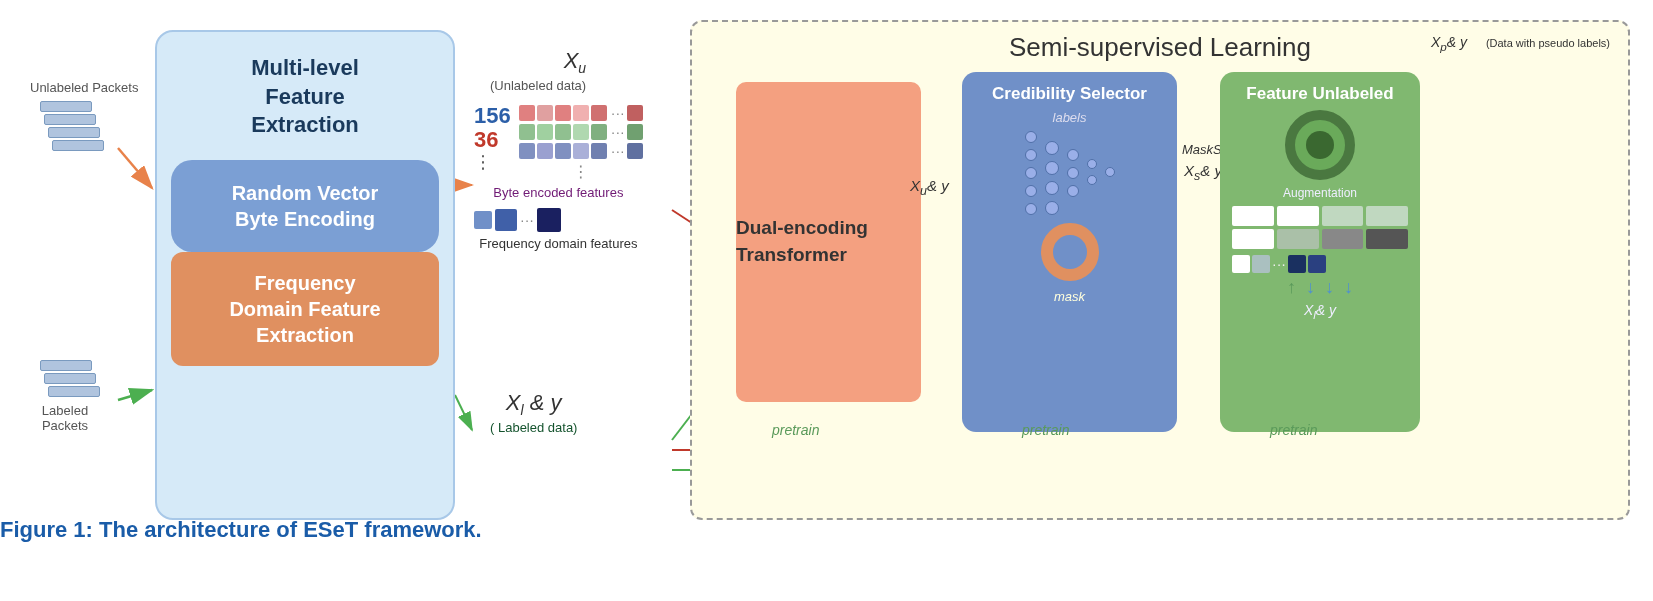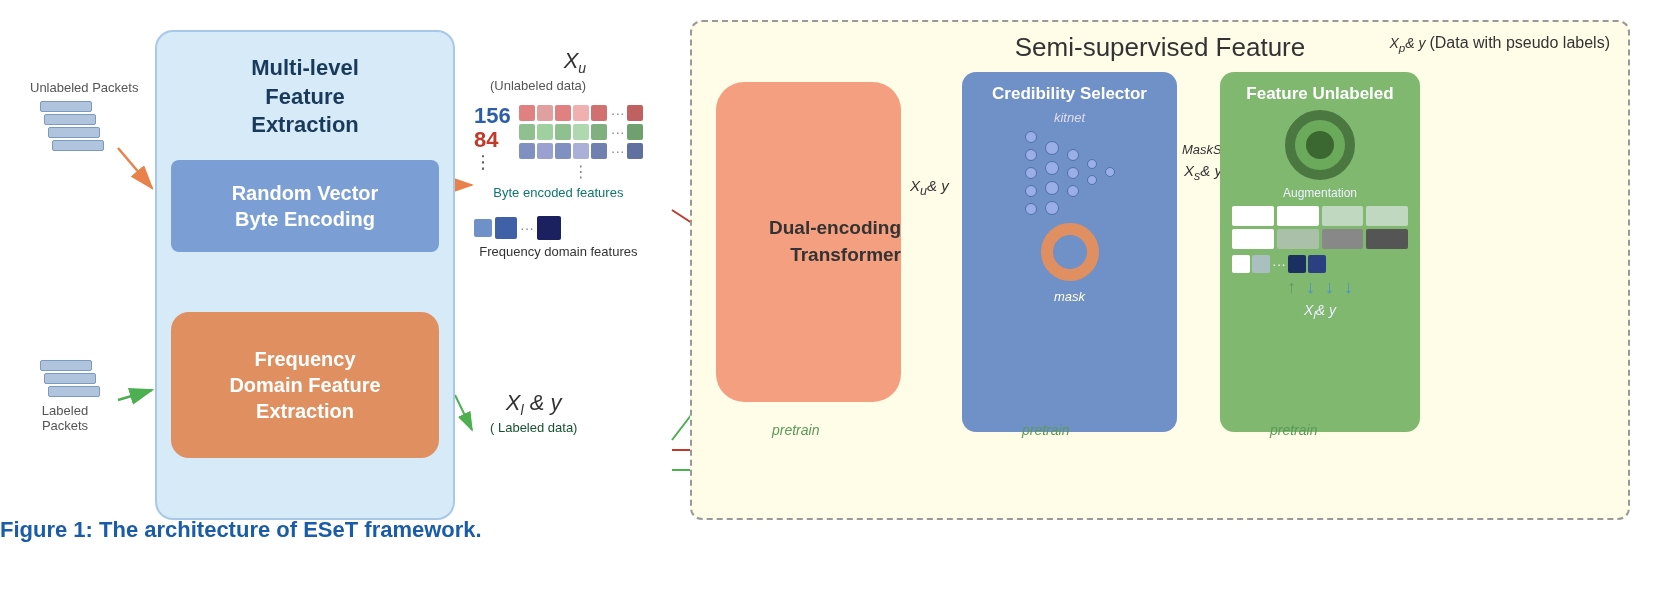--- a/index.html
+++ b/index.html
@@ -35,33 +35,32 @@
       text-align: center;
       font-size: 22px;
       font-weight: bold;
       color: #1a3a5c;
       line-height: 1.3;
       margin-bottom: 20px;
       margin-top: 8px;
     }
     .feature-box-rvbe {
       background: #7b9fd4;
-      border-radius: 8px;
+      border-radius: 21px;
       padding: 20px 14px;
       text-align: center;
       color: white;
       font-size: 20px;
       font-weight: bold;
       line-height: 1.3;
-      margin-bottom: 60px;
     }
     .feature-box-fdfe {
       background: #e09060;
-      border-radius: 18px;
-      padding: 34px 14px;
+      border-radius: 12px;
+      padding: 18px 14px;
       text-align: center;
       color: white;
       font-size: 20px;
       font-weight: bold;
       line-height: 1.3;
     }
 
     
     .ssl-outer-box {
       position: absolute;
@@ -194,21 +193,21 @@
   <div style="position:absolute;left:490px;top:48px;text-align:right;">
     <span style="font-size:22px;font-style:italic;color:#333;">X<sub style="font-size:14px;">u</sub></span><br>
     <span style="font-size:13px;color:#555;">(Unlabeled data)</span>
   </div>
 
   <div style="position:absolute;left:474px;top:105px;">
 
     <div style="display:flex;gap:8px;align-items:flex-start;margin-bottom:4px;">
       <div style="display:flex;flex-direction:column;gap:2px;">
         <div style="font-size:22px;font-weight:bold;color:#2c5fa8;line-height:1;">156</div>
-        <div style="font-size:22px;font-weight:bold;color:#c0392b;line-height:1;">84</div>
+        <div style="font-size:22px;font-weight:bold;color:#c0392b;line-height:1;">36</div>
         <div style="font-size:18px;color:#555;line-height:1;">⋮</div>
       </div>
       <div style="display:flex;flex-direction:column;gap:3px;">
         <div style="display:flex;gap:2px;">
           <div style="width:16px;height:16px;background:#e08080;border-radius:2px;"></div>
           <div style="width:16px;height:16px;background:#e0a0a0;border-radius:2px;"></div>
           <div style="width:16px;height:16px;background:#e08080;border-radius:2px;"></div>
           <div style="width:16px;height:16px;background:#f0b0b0;border-radius:2px;"></div>
           <div style="width:16px;height:16px;background:#d07070;border-radius:2px;"></div>
           <div style="font-size:14px;color:#888;padding-left:2px;">···</div>
@@ -228,56 +227,56 @@
           <div style="width:16px;height:16px;background:#9aa0d0;border-radius:2px;"></div>
           <div style="width:16px;height:16px;background:#8090c0;border-radius:2px;"></div>
           <div style="width:16px;height:16px;background:#aab0d8;border-radius:2px;"></div>
           <div style="width:16px;height:16px;background:#7080b0;border-radius:2px;"></div>
           <div style="font-size:14px;color:#888;padding-left:2px;">···</div>
           <div style="width:16px;height:16px;background:#6070a0;border-radius:2px;"></div>
         </div>
         <div style="font-size:16px;color:#888;text-align:center;">⋮</div>
       </div>
     </div>
-    <div style="font-size:13px;color:#0f766e;text-align:center;margin-bottom:16px;">Byte encoded features</div>
+    <div style="font-size:13px;color:#701a75;text-align:center;margin-bottom:8px;">Byte encoded features</div>
 
     <div style="display:flex;gap:3px;align-items:center;margin-top:8px;">
       <div style="width:18px;height:18px;background:#7090c8;border-radius:2px;"></div>
       <div style="width:22px;height:22px;background:#4060a8;border-radius:2px;"></div>
       <div style="font-size:14px;color:#888;">···</div>
       <div style="width:24px;height:24px;background:#1a2060;border-radius:2px;"></div>
     </div>
     <div style="font-size:13px;color:#333;text-align:center;margin-top:4px;">Frequency domain
 features</div>
   </div>
 
   <div style="position:absolute;left:490px;top:390px;text-align:center;">
     <span style="font-size:22px;font-style:italic;color:#333;">X<sub style="font-size:14px;">l</sub> &amp; y</span><br>
     <span style="font-size:13px;color:#14532d;">( Labeled data)</span>
   </div>
 
   <div class="ssl-outer-box">
-    <div class="ssl-title">Semi-supervised Feature</div>
+    <div class="ssl-title">Semi-supervised Learning</div>
 
     <div style="position:absolute;right:18px;top:12px;font-size:14px;font-style:italic;color:#333;">
-      X<sub>p</sub>&amp; y <span style="font-style:normal;font-size:16px;">(Data with pseudo labels)</span>
-    </div>
-
-    <div style="position:absolute;left:24px;top:60px;width:185px;height:320px;background:#f4a080;border-radius:28px;display:flex;align-items:center;justify-content:center;text-align:right;">
+      X<sub>p</sub>&amp; y <span style="font-style:normal;font-size:11px;margin-left:15px;">(Data with pseudo labels)</span>
+    </div>
+
+    <div style="position:absolute;left:44px;top:60px;width:185px;height:320px;background:#f4a080;border-radius:10px;display:flex;align-items:center;justify-content:center;text-align:left;">
       <div style="font-size:19px;font-weight:bold;color:#333;line-height:1.4;">Dual-encoding
 Transformer</div>
     </div>
 
     <div style="position:absolute;left:80px;top:400px;font-size:14px;color:#5a9a5a;font-style:italic;">pretrain</div>
 
     <div style="position:absolute;left:218px;top:155px;font-size:15px;font-style:italic;color:#333;">X<sub>u</sub>&amp; y</div>
 
     <div style="position:absolute;left:270px;top:50px;width:215px;height:360px;background:#7090c8;border-radius:14px;padding:12px;">
       <div style="text-align:center;font-size:17px;color:#fff;font-weight:bold;margin-bottom:6px;">Credibility Selector</div>
-      <div style="text-align:center;font-size:13px;color:#dde;font-style:italic;margin-bottom:4px;">kitnet</div>
+      <div style="text-align:center;font-size:13px;color:#dde;font-style:italic;margin-bottom:4px;">labels</div>
 
       <div style="display:flex;justify-content:center;gap:8px;margin:6px 0;">
         <div style="display:flex;flex-direction:column;gap:6px;">
           <div style="width:12px;height:12px;border-radius:50%;background:#9aafe8;border:1px solid #5070a8;"></div>
           <div style="width:12px;height:12px;border-radius:50%;background:#9aafe8;border:1px solid #5070a8;"></div>
           <div style="width:12px;height:12px;border-radius:50%;background:#9aafe8;border:1px solid #5070a8;"></div>
           <div style="width:12px;height:12px;border-radius:50%;background:#9aafe8;border:1px solid #5070a8;"></div>
           <div style="width:12px;height:12px;border-radius:50%;background:#9aafe8;border:1px solid #5070a8;"></div>
         </div>
         <div style="display:flex;flex-direction:column;gap:6px;margin-top:10px;">

